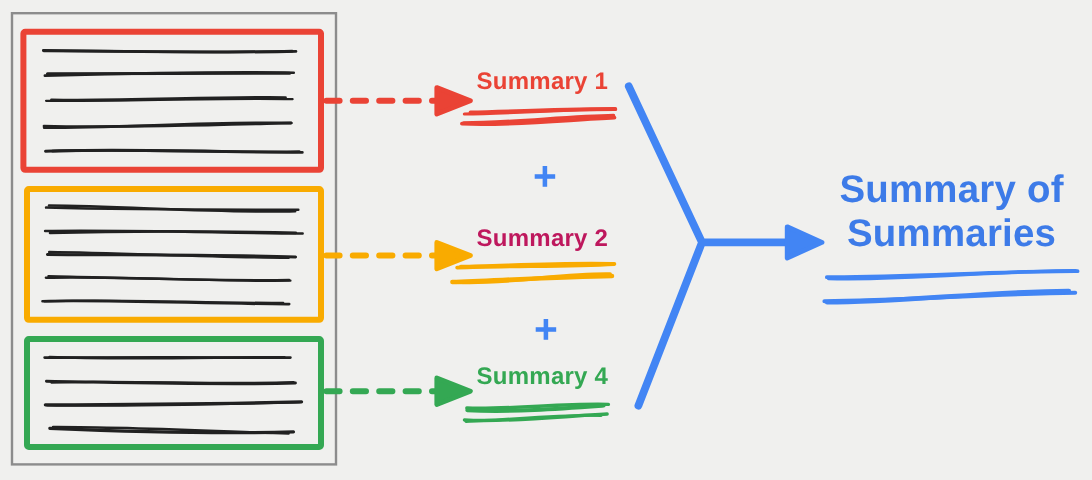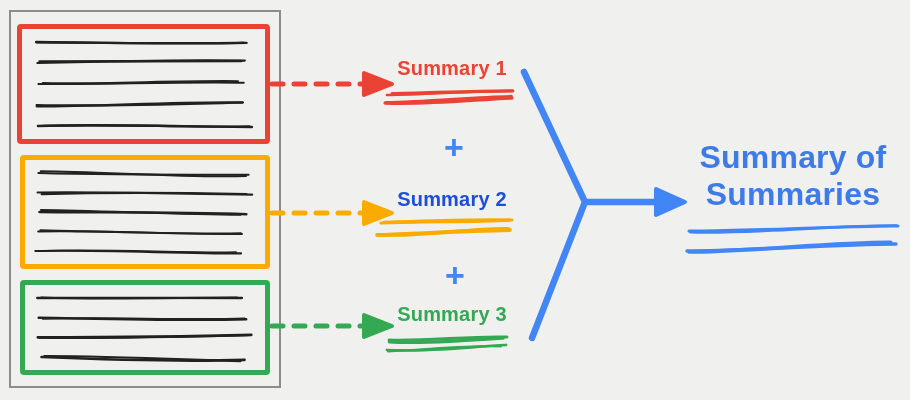--- a/index.html
+++ b/index.html
@@ -98,31 +98,31 @@
   <div class="sumlabel" id="sum1" style="color: rgb(234, 67, 53);">Summary 1</div>
   <svg class="underline" id="u1" width="134" height="26" viewBox="0 0 134 26">
       <path d="M4.0 9.0 C41.8 8.7 92.2 4.7 130.0 5.0" stroke="#EA4335" stroke-width="2.66" fill="none" stroke-linecap="round"></path>
       <path d="M9.1 7.7 C45.2 7.0 93.5 4.8 129.7 4.8" stroke="#EA4335" stroke-width="3.23" fill="none" stroke-linecap="round"></path>
       <path d="M2.0 17.0 C40.1 19.1 90.9 13.7 129.0 12.0" stroke="#EA4335" stroke-width="3.26" fill="none" stroke-linecap="round"></path>
       <path d="M3.4 16.4 C40.9 16.3 90.9 10.9 128.4 10.2" stroke="#EA4335" stroke-width="2.69" fill="none" stroke-linecap="round"></path>
     </svg>
 
   <div class="plus" id="plus1" style="color: rgb(66, 133, 244);">+</div>
 
-  <div class="sumlabel" id="sum2" style="color: #1d4ed8;">Summary 2</div>
+  <div class="sumlabel" id="sum2" style="color: #be185d;">Summary 2</div>
   <svg class="underline" id="u2" width="140" height="30" viewBox="0 0 140 30">
       <path d="M6.0 8.0 C45.3 6.1 97.7 7.3 137.0 5.0" stroke="#F9AB00" stroke-width="3.20" fill="none" stroke-linecap="round"></path>
       <path d="M9.0 7.2 C46.7 6.5 97.1 3.8 134.8 4.9" stroke="#F9AB00" stroke-width="3.04" fill="none" stroke-linecap="round"></path>
       <path d="M2.0 20.0 C41.9 18.5 95.1 15.8 135.0 15.0" stroke="#F9AB00" stroke-width="3.77" fill="none" stroke-linecap="round"></path>
       <path d="M6.1 20.0 C44.3 22.2 95.2 12.7 133.4 13.5" stroke="#F9AB00" stroke-width="3.15" fill="none" stroke-linecap="round"></path>
     </svg>
 
   <div class="plus" id="plus2" style="color: rgb(66, 133, 244);">+</div>
 
-  <div class="sumlabel" id="sum3" style="color: rgb(52, 168, 83);">Summary 3</div>
+  <div class="sumlabel" id="sum3" style="color: rgb(52, 168, 83);">Summary 4</div>
   <svg class="underline" id="u3" width="126" height="26" viewBox="0 0 126 26">
       <path d="M4.0 8.0 C39.4 9.4 86.6 3.8 122.0 5.0" stroke="#34A853" stroke-width="2.83" fill="none" stroke-linecap="round"></path>
       <path d="M4.4 9.8 C38.4 11.9 83.9 8.5 118.0 6.0" stroke="#34A853" stroke-width="3.29" fill="none" stroke-linecap="round"></path>
       <path d="M2.0 18.0 C37.7 20.3 85.3 14.7 121.0 13.0" stroke="#34A853" stroke-width="2.75" fill="none" stroke-linecap="round"></path>
       <path d="M3.3 19.2 C37.1 18.2 82.2 13.0 115.9 14.3" stroke="#34A853" stroke-width="2.41" fill="none" stroke-linecap="round"></path>
     </svg>
 
   <div class="result" id="result" style="color: rgb(61, 123, 232);">
     <div>Summary of</div>
     <div>Summaries</div>

